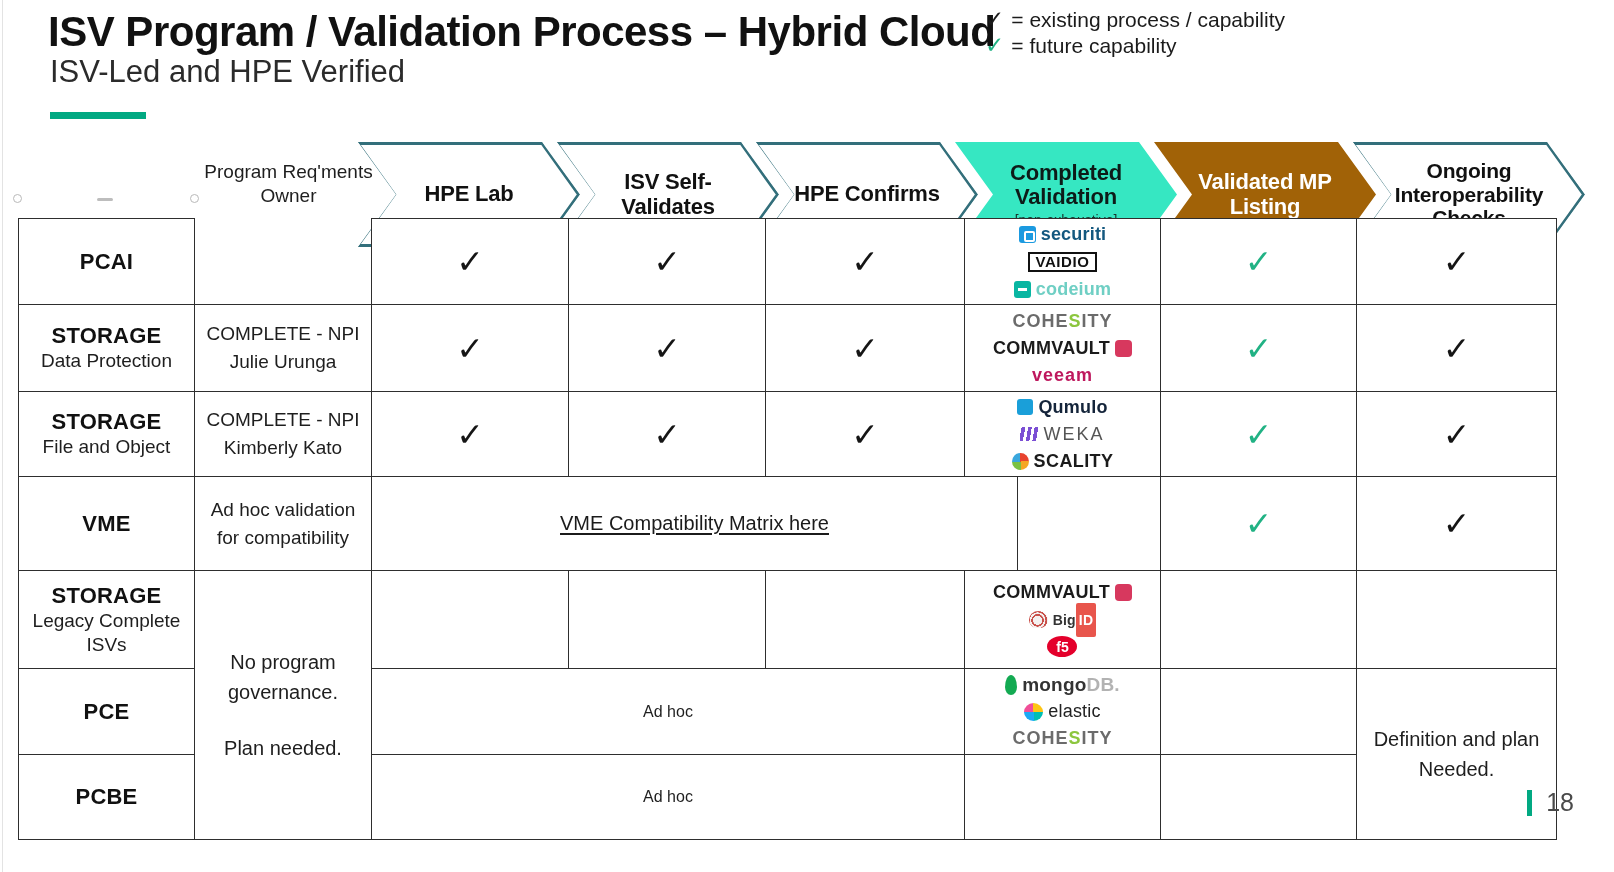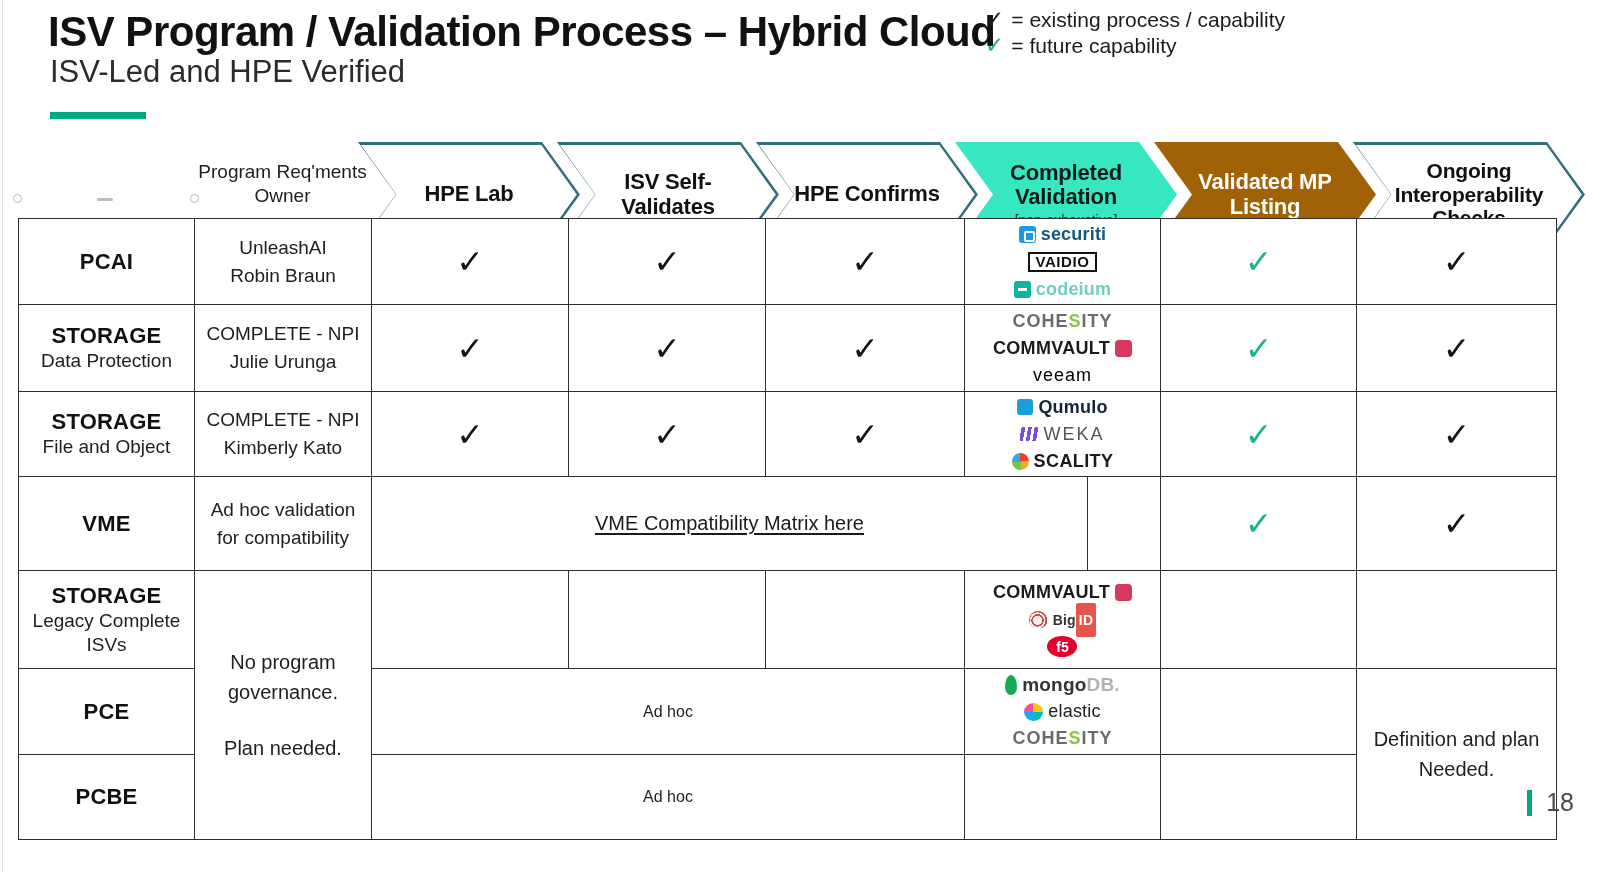--- a/index.html
+++ b/index.html
@@ -69,21 +69,21 @@
   .chev-border {
     position: absolute; inset: 0; pointer-events: none;
   }
   .chev-label { font-size: 22px; font-weight: 700; color: #111; letter-spacing: -0.2px; }
   .chev.fill-light .chev-label { color: #0d1b18; }
   .chev.fill-dark  .chev-label { color: #ffffff; }
   .chev-sub { font-size: 14px; font-weight: 400; color: #17372f; margin-top: 3px; }
 
   
   .owner-head {
-    position: absolute; left: 194px; top: 160px; width: 177px;
+    position: absolute; left: 200px; top: 160px; width: 177px;
     text-align: center; font-size: 19px; color: #1e1e1e; line-height: 1.25;
   }
 
   
   .grid { position: absolute; left: 18px; top: 218px; width: 1539px; height: 622px; }
   .cell {
     position: absolute; background: #fff;
     border: 1.6px solid #2e2e2e;
     display: flex; flex-direction: column;
     align-items: center; justify-content: center;
@@ -115,21 +115,21 @@
   .securiti .logo-txt { color: #14587f; font-weight: 700; }
   .vaidio-box { border: 2px solid #111; padding: 0 5px; height: 20px; display:flex; align-items:center; }
   .vaidio-box .logo-txt { color:#111; font-size:15px; letter-spacing:.6px; }
   .codeium .sq { background:#09b6a2; position:relative; }
   .codeium .sq::after{ content:""; position:absolute; left:4px; top:7px; width:9px; height:3px; background:#fff; }
   .codeium .logo-txt { color:#6fcfc4; font-weight:600; }
   .cohesity .logo-txt { color:#6b6b6b; font-weight:600; letter-spacing:1px; }
   .cohesity .dot { color:#8cc63e; }
   .commvault .logo-txt { color:#1b1b1b; letter-spacing:.3px; }
   .commvault .mark { width:17px;height:17px;border-radius:4px;background:#d7385e; }
-  .veeam .logo-txt { color:#000000; font-weight:400; letter-spacing:1px; }
+  .veeam .logo-txt { color:#be185d; font-weight:700; letter-spacing:1px; }
   .qumulo .mark { width:16px;height:16px;background:#1a9fd9;border-radius:3px; }
   .qumulo .logo-txt { color:#14243a; font-weight:700; }
   .weka .mark { width:18px;height:14px;background:
       linear-gradient(100deg, transparent 0 8%, #7b4fd4 8% 26%, transparent 26% 40%,
       #7b4fd4 40% 58%, transparent 58% 72%, #7b4fd4 72% 90%, transparent 90%); }
   .weka .logo-txt { color:#555; font-weight:500; letter-spacing:2px; }
   .scality .mark { width:17px;height:17px;border-radius:50%;background:
       conic-gradient(#e8432f 0 25%, #f5a623 0 50%, #7ac143 0 75%, #3aa7dd 0); }
   .scality .logo-txt { color:#1b1b1b; font-weight:700; letter-spacing:.4px; }
   .opentext .logo-txt { color:#111; font-size:19px; font-weight:700; letter-spacing:-.4px; }
@@ -230,24 +230,20 @@
     </div>
   </div>
 
   <div class="owner-head">Program Req'ments Owner</div>
 
   <div class="grid">
 
     <div class="cell" style="left:0; top:0; width:177px; height:87px;">
       <span class="cat-main">PCAI</span>
     </div>
-    <div class="cell" style="left:176px; top:0; width:178px; height:87px;">
-      <span class="owner-txt spell">UnleashAI</span>
-      <span class="owner-txt">Robin Braun</span>
-    </div>
     <div class="cell" style="left:353px; top:0; width:198px; height:87px;">
       <span class="chk dark">✓</span>
     </div>
     <div class="cell" style="left:550px; top:0; width:198px; height:87px;">
       <span class="chk dark">✓</span>
     </div>
     <div class="cell" style="left:747px; top:0; width:200px; height:87px;">
       <span class="chk dark">✓</span>
     </div>
     <div class="cell" style="left:946px; top:0; width:197px; height:87px;">
@@ -350,21 +346,21 @@
       <span class="chk dark">✓</span>
     </div>
 
     <div class="cell" style="left:0; top:258px; width:177px; height:95px;">
       <span class="cat-main">VME</span>
     </div>
     <div class="cell" style="left:176px; top:258px; width:178px; height:95px;">
       <span class="owner-txt">Ad hoc validation</span>
       <span class="owner-txt">for compatibility</span>
     </div>
-    <div class="cell" style="left:353px; top:258px; width:717px; height:95px;">
+    <div class="cell" style="left:353px; top:258px; width:647px; height:95px;">
       <a class="link" href="#">VME Compatibility Matrix here</a>
     </div>
     <div class="cell" style="left:1142px; top:258px; width:197px; height:95px;">
       <span class="chk green">✓</span>
     </div>
     <div class="cell" style="left:1338px; top:258px; width:201px; height:95px;">
       <span class="chk dark">✓</span>
     </div>
 
     <div class="cell" style="left:0; top:352px; width:177px; height:99px;">

